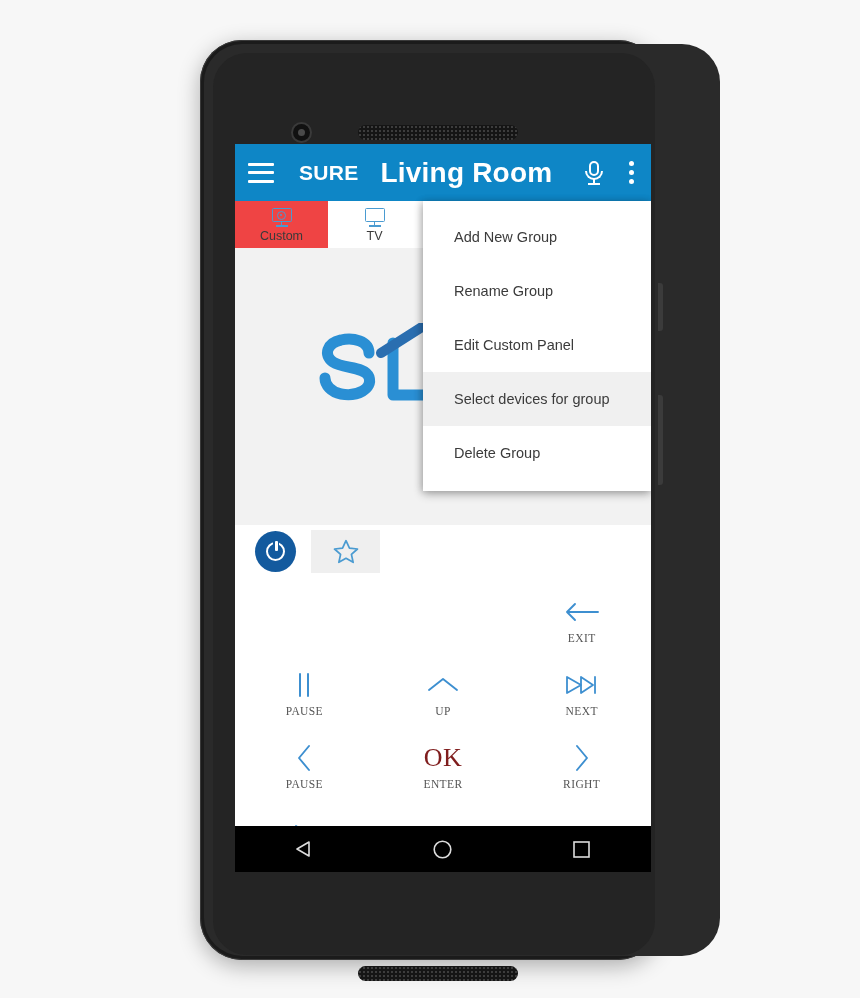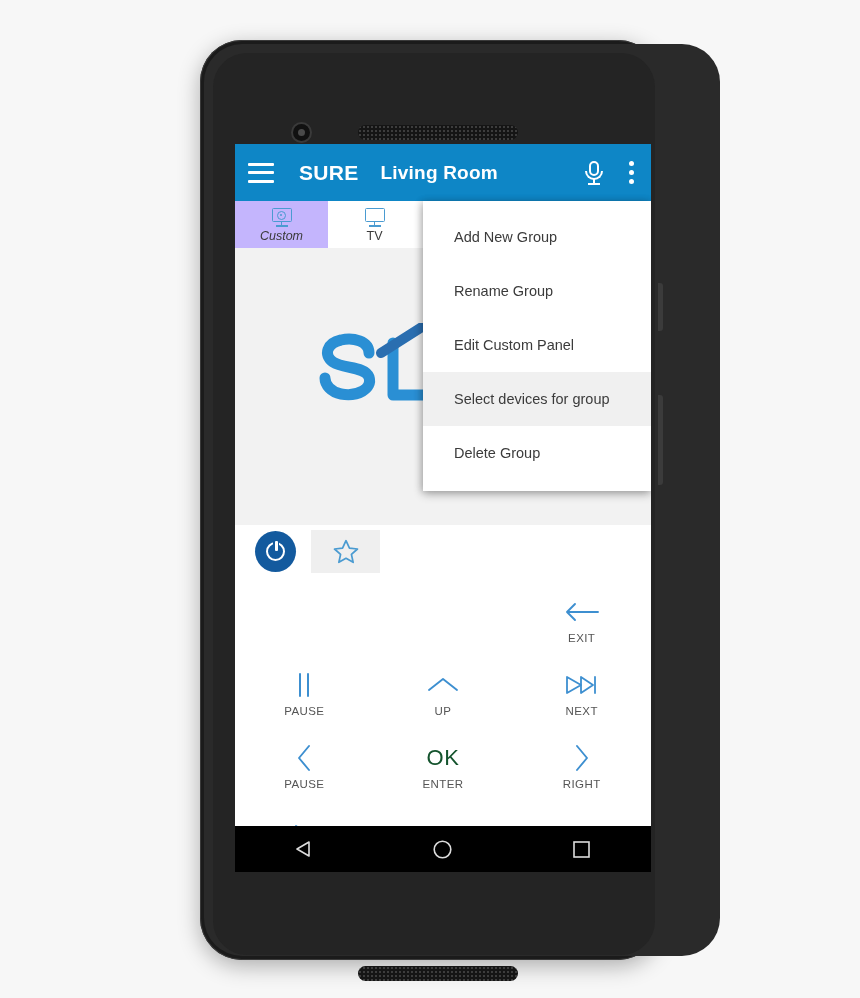--- a/index.html
+++ b/index.html
@@ -109,21 +109,21 @@
     z-index: 5;
   }
   #hamburger-icon { width: 26px; height: 20px; display:flex; flex-direction:column; justify-content:space-between; cursor:pointer; }
   #hamburger-icon span { display:block; height:3px; background:#fff; border-radius:1px; }
 
   #app-title-brand {
     color:#fff; font-size:21px; font-weight:bold;
     margin-left: 25px; letter-spacing:.3px;
   }
   #app-title-room {
-    color:#fff; font-size:19px; font-weight:bold;
+    color:#fff; font-size:28px; font-weight:bold;
     margin-left: 22px; letter-spacing:.2px;
   }
   #appbar-spacer { flex:1; }
 
   #mic-icon { width:22px; height:26px; position:relative; cursor:pointer; margin-right: 24px;}
   #mic-icon .mic-cap { position:absolute; left:6px; top:1px; width:10px; height:15px; border:2px solid #fff; border-radius:5px; }
   #mic-icon .mic-arc { position:absolute; left:2px; top:11px; width:18px; height:9px; border:2px solid #fff; border-top:none; border-radius:0 0 10px 10px; }
   #mic-icon .mic-stem { position:absolute; left:10px; top:19px; width:2px; height:5px; background:#fff; }
   #mic-icon .mic-base { position:absolute; left:5px; top:23px; width:12px; height:2px; background:#fff; }
 
@@ -138,21 +138,21 @@
     display: flex;
     z-index: 1;
   }
   .device-tab {
     width: 93px; height:47px;
     display:flex; flex-direction:column;
     align-items:center; justify-content:center;
     cursor:pointer;
     padding-top:2px;
   }
-  .device-tab.selected { background:#c4b5fd;font-style:italic; }
+  .device-tab.selected { background:#ef4444; }
   .tab-caption { font-size:12.5px; color:#3a3a3a; margin-top:2px; }
   .tab-glyph { width:24px; height:19px; position:relative; }
   .tab-glyph .screen-box { position:absolute; left:2px; top:0; width:20px; height:14px; border:1.6px solid #4a9bd1; border-radius:1.5px; }
   .tab-glyph .stand-post { position:absolute; left:11px; top:14px; width:1.6px; height:3px; background:#4a9bd1; }
   .tab-glyph .stand-foot { position:absolute; left:6px; top:17px; width:12px; height:1.6px; background:#4a9bd1; }
   .tab-glyph .gear-mark { position:absolute; left:7.5px; top:2.5px; width:9px; height:9px; border:1.6px solid #4a9bd1; border-radius:50%; }
   .tab-glyph .gear-mark::after { content:""; position:absolute; left:2.2px; top:2.2px; width:2.2px; height:2.2px; border-radius:50%; background:#4a9bd1; }
 
   
   #watermark-panel {
@@ -192,32 +192,33 @@
     display:flex; align-items:center; justify-content:center;
     cursor:pointer;
   }
 
   
   #remote-key-grid {
     position:relative;
     background:#ffffff;
     height: 295px;
     padding-top: 6px;
+    font-family: Liberation Serif, serif;
   }
   .key-row { display:flex; height:73px; }
   .remote-key {
     flex:1;
     display:flex; flex-direction:column;
     align-items:center; justify-content:center;
     cursor:pointer;
   }
   .remote-key.empty { cursor:default; }
   .key-glyph { height:30px; display:flex; align-items:center; justify-content:center; }
   .key-caption { font-size:11.5px; color:#555; margin-top:5px; letter-spacing:.4px; }
-  .key-ok-text { color:#14532d; font-size:22px; letter-spacing:.5px; }
+  .key-ok-text { color:#7f1d1d; font-size:26px; letter-spacing:.5px; }
 
   
   #overflow-menu {
     position:absolute;
     left: 188px; top: 57px;
     width: 228px;
     background:#ffffff;
     z-index: 20;
     box-shadow: 0 3px 9px rgba(0,0,0,.30), -2px 0 7px rgba(0,0,0,.14);
     padding: 9px 0 11px 0;

